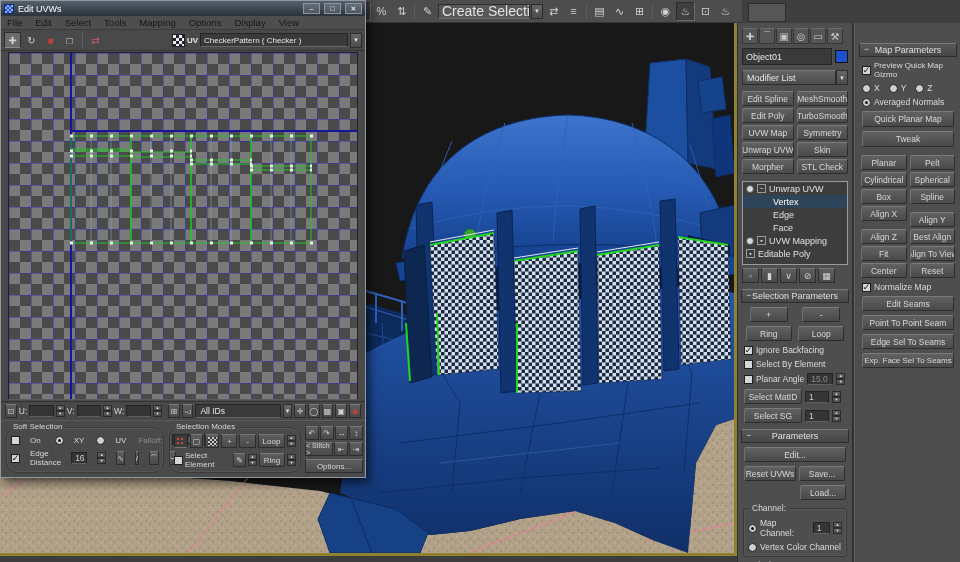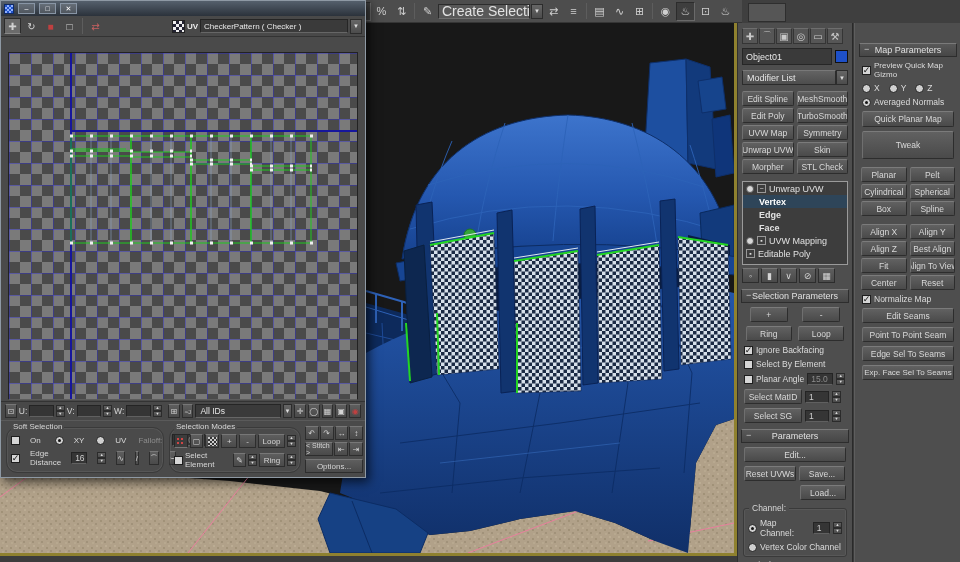--- a/index.html
+++ b/index.html
@@ -32,21 +32,21 @@
   .namefield{flex:1;height:17px;background:#3a3a3a;border:1px solid #262626;color:#e8e8e8;font-size:9px;padding:0 3px;display:flex;align-items:center;}
   .swatch{width:13px;height:13px;background:#1e50c8;border:1px solid #111;}
   .modlist{display:flex;margin:5px 2px 0 2px;}
   .modlist .mlfield{flex:1;height:15px;background:linear-gradient(#636363,#4d4d4d);border:1px solid #2c2c2c;border-top-color:#787878;color:#e6e6e6;font-size:9px;display:flex;align-items:center;padding:0 4px;}
   .btn{display:flex;align-items:center;justify-content:center;background:linear-gradient(#616161,#4a4a4a);border:1px solid #2d2d2d;border-top-color:#7b7b7b;border-left-color:#6f6f6f;border-radius:2px;color:#d9d9d9;font-size:8.5px;height:15px;white-space:nowrap;overflow:hidden;}
   .modgrid{display:grid;grid-template-columns:1fr 1fr;gap:2px 3px;margin:6px 2px 0 2px;}
   .modgrid .btn{height:15px;font-size:8.5px;}
   .stackbox{margin:7px 2px 0 2px;height:84px;background:#3d3d3d;border:1px solid #9a9a9a;overflow:hidden;}
   .srow{height:13px;display:flex;align-items:center;gap:3px;padding-left:3px;font-size:9px;color:#e0e0e0;}
   .srow.sel{background:#2e4559;color:#fff;}
-  .srow.sub{padding-left:16px;font-weight:bold;}
+  .srow.sub{padding-left:30px;}
   .bulb{width:8px;height:8px;border-radius:50%;background:#d8d8d8;border:1px solid #555;flex:none;}
   .expbox{width:9px;height:9px;border:1px solid #999;background:#3d3d3d;color:#ddd;font-size:7px;line-height:7px;text-align:center;flex:none;}
   .stacktools{display:flex;gap:2px;margin:3px 2px 0 2px;align-items:center;}
   .sbtn{width:17px;height:15px;display:flex;align-items:center;justify-content:center;background:linear-gradient(#5e5e5e,#4a4a4a);border:1px solid #2d2d2d;border-top-color:#777;font-size:9px;color:#d5d5d5;}
   .rollhead{height:14px;margin:6px 1px 0 1px;background:linear-gradient(#585858,#464646);border:1px solid #2d2d2d;border-top-color:#7a7a7a;display:flex;align-items:center;justify-content:center;font-size:9px;color:#e0e0e0;position:relative;}
   .rollhead .rminus{position:absolute;left:4px;top:0;font-size:9px;color:#cfcfcf;}
   .row{display:flex;align-items:center;gap:3px;margin:4px 4px 0 4px;font-size:8.5px;color:#dcdcdc;}
   .cb{width:9px;height:9px;background:#d6d6d6;border:1px solid #1e1e1e;flex:none;display:flex;align-items:center;justify-content:center;font-size:9px;color:#111;line-height:8px;}
   .cb.on::after{content:"✓";margin-top:-1px;}
   .rb{width:9px;height:9px;border-radius:50%;background:#d0d0d0;border:1px solid #1e1e1e;flex:none;position:relative;}
@@ -412,31 +412,31 @@
       <span>Z</span>
     </div>
     <div class="row">
       <span class="rb on"></span>
       <span>Averaged Normals</span>
     </div>
     <div class="row">
         <span class="btn" style="flex:1;height:16px">Quick Planar Map</span>
       </div>
     <div class="row">
-        <span class="btn" style="flex:1;height:28px">Tweak</span>
+        <span class="btn" style="flex:1;height:16px">Tweak</span>
       </div>
     <div style="height:8px"></div>
     <div class="modgrid" style="margin:0 3px;">
       <span class="btn">Planar</span>
       <span class="btn">Pelt</span>
       <span class="btn">Cylindrical</span>
       <span class="btn">Spherical</span>
       <span class="btn">Box</span>
       <span class="btn">Spline</span>
-      <span class="btn" style="margin-top:6px">Align X</span>
+      <span class="btn" style="margin-top:0">Align X</span>
       <span class="btn" style="margin-top:6px">Align Y</span>
       <span class="btn">Align Z</span>
       <span class="btn">Best Align</span>
       <span class="btn">Fit</span>
       <span class="btn">Align To View</span>
       <span class="btn">Center</span>
       <span class="btn">Reset</span>
     </div>
     <div class="row">
       <span class="cb on"></span>
@@ -453,23 +453,34 @@
       </div>
     <div class="row">
         <span class="btn" style="flex:1;font-size:8px">Exp. Face Sel To Seams</span>
       </div>
   </div>
 </div>
 
 <div class="uvw-window">
   <div class="titlebar">
     <span class="wicon"></span>
+    <span class="wtitle">Edit UVWs</span>
     <span class="wbtn">–</span>
     <span class="wbtn">□</span>
     <span class="wbtn">✕</span>
+  </div>
+  <div class="menubar">
+    <span>File</span>
+    <span>Edit</span>
+    <span>Select</span>
+    <span>Tools</span>
+    <span>Mapping</span>
+    <span>Options</span>
+    <span>Display</span>
+    <span>View</span>
   </div>
   <div class="wtoolbar">
     <span class="tbtn active" style="font-weight:bold;">✚</span>
     <span class="tbtn">↻</span>
     <span class="tbtn" style="color:#c04040;">■</span>
     <span class="tbtn">□</span>
     <span class="mt-sep"></span>
     <span class="tbtn" style="color:#c86060;">⇄</span>
     <span style="flex:1"></span>
     <span class="checker-sw"></span>

